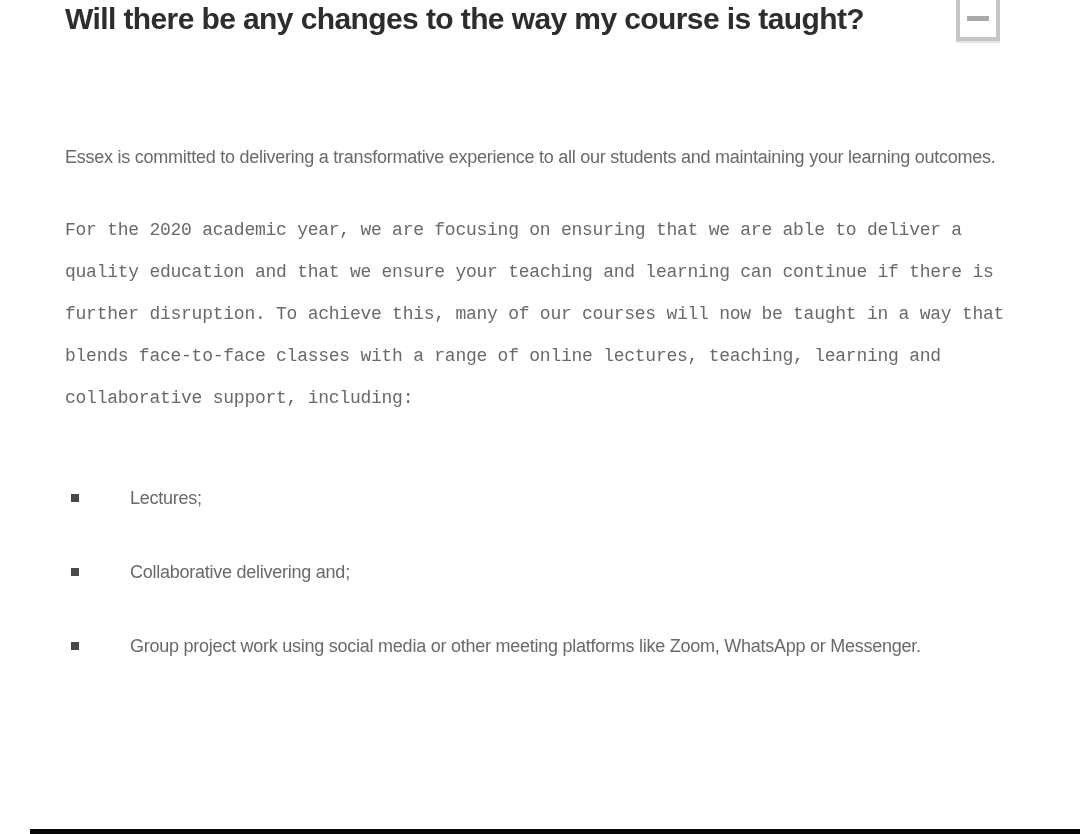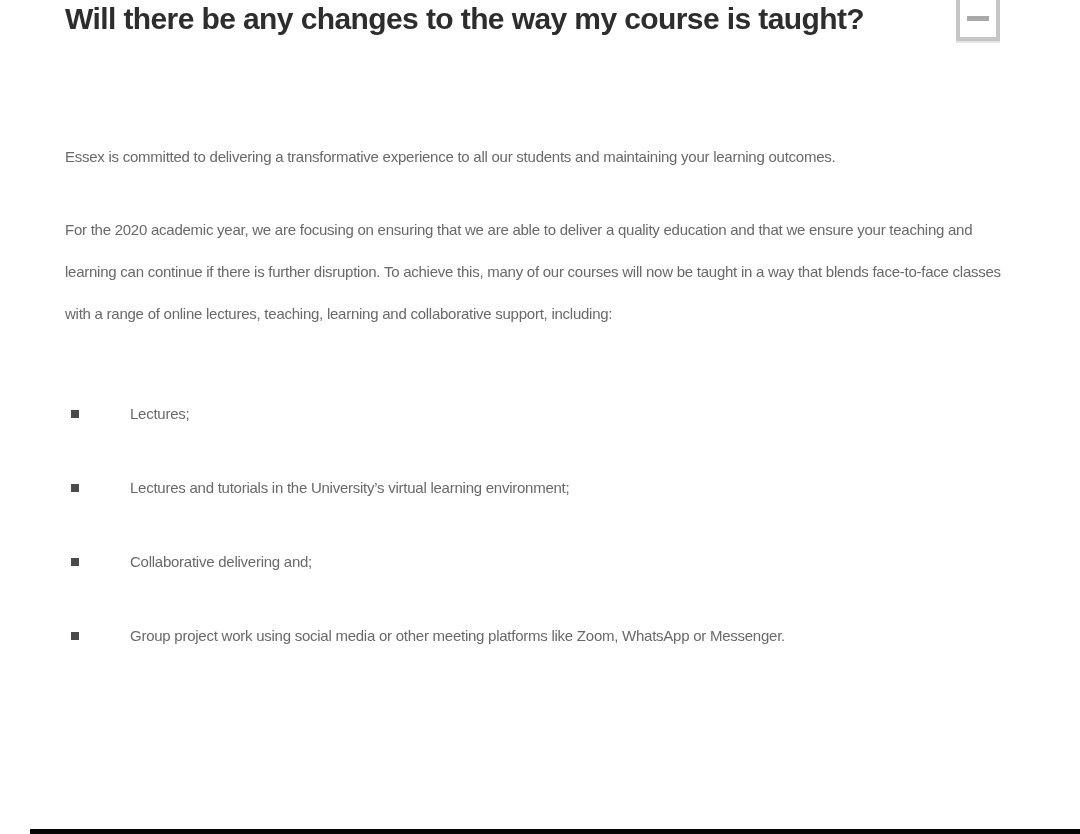--- a/index.html
+++ b/index.html
@@ -47,30 +47,30 @@
   .dash {
     display: block;
     width: 22px;
     height: 5px;
     margin-top: 3px;
     background: #a9a9a9;
   }
   .answer {
     padding-left: 65px;
     color: #696969;
-    font-size: 15px;
+    font-size: 18px;
     letter-spacing: -0.25px;
   }
   .answer p {
     margin: 0;
     width: 945px;
     line-height: 42px;
   }
   .answer p.first { margin-top: 99px; }
-  .answer p + p { margin-top: 31px; }
+  .answer p + p { margin-top: 31px; font-family: Liberation Mono, monospace; }
   .bullet-list {
     list-style: none;
     margin: 58px 0 0 0;
     padding: 0;
   }
   .bullet-list li {
     position: relative;
     padding-left: 65px;
     width: 910px;
     line-height: 42px;
@@ -109,24 +109,20 @@
     <p class="first">Essex is committed to delivering a transformative experience to all our students and maintaining your learning outcomes.</p>
     <p>For the 2020 academic year, we are focusing on ensuring that we are able to deliver a quality education and that we ensure your teaching and learning can continue if there is further disruption. To achieve this, many of our courses will now be taught in a way that blends face-to-face classes with a range of online lectures, teaching, learning and collaborative support, including:</p>
 
     <ul class="bullet-list">
       <li>
         <span class="sq"></span>
         <span>Lectures;</span>
       </li>
       <li>
         <span class="sq"></span>
-        <span>Lectures and tutorials in the University’s virtual learning environment;</span>
-      </li>
-      <li>
-        <span class="sq"></span>
         <span>Collaborative delivering and;</span>
       </li>
       <li>
         <span class="sq"></span>
         <span>Group project work using social media or other meeting platforms like Zoom, WhatsApp or Messenger.</span>
       </li>
     </ul>
   </div>
 
   <div class="bottom-bar"></div>

